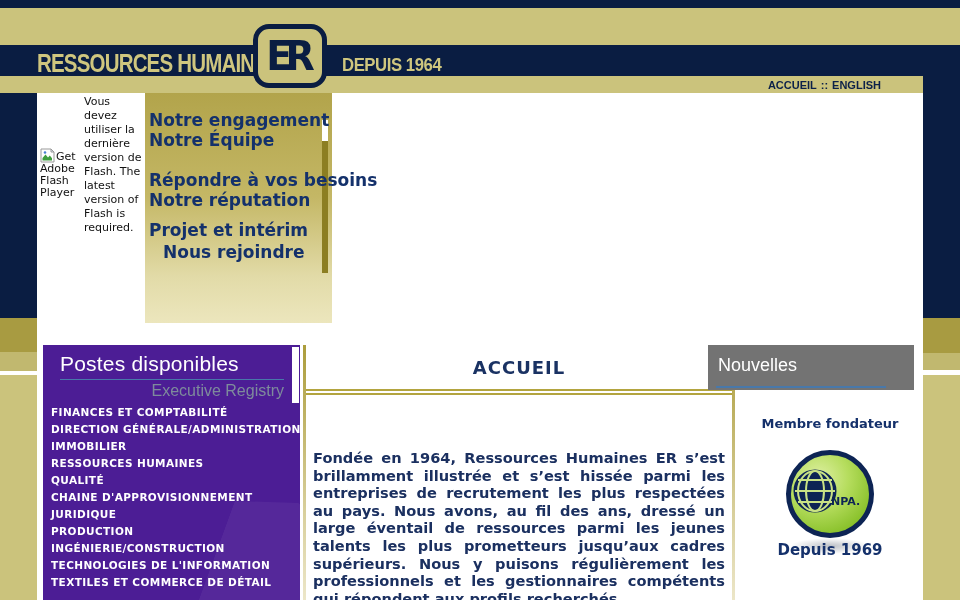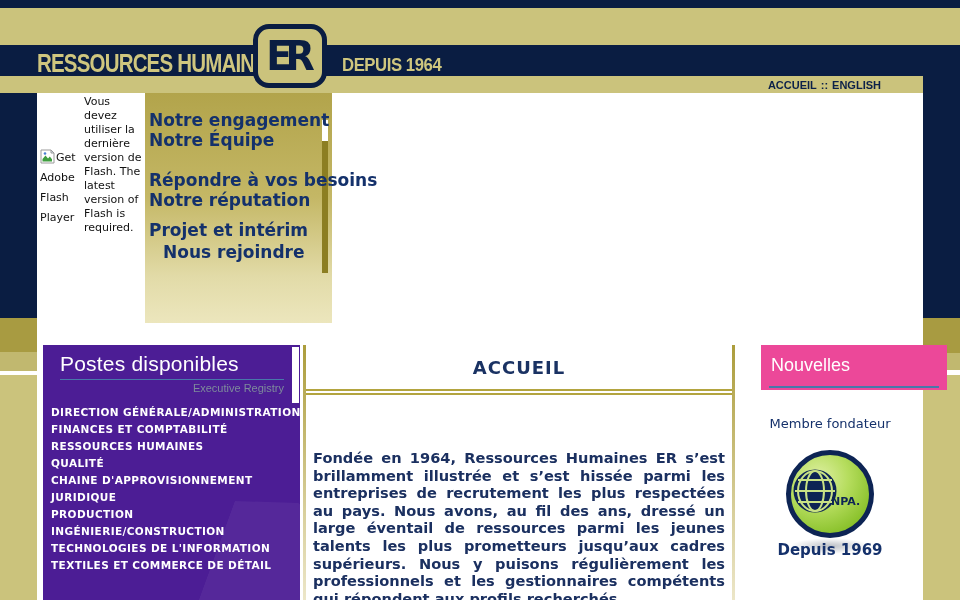--- a/index.html
+++ b/index.html
@@ -45,21 +45,21 @@
   .band-tan2{background:#c1b86f;}
   .band-white{background:#ffffff;}
   .band-tan{background:#cbc37c;}
 
   
   .flash-msg{
     left:84px;top:95px;width:58px;font-size:11px;line-height:14px;color:#111;
     font-family:"DejaVu Sans",sans-serif;
   }
   .flash-alt{
-    left:40px;top:148px;width:46px;font-size:11px;line-height:20px;color:#111;
+    left:40px;top:148px;width:46px;font-size:11px;line-height:12px;color:#111;
     font-family:"DejaVu Sans",sans-serif;
   }
   .broken-icon{vertical-align:-3px;margin-right:1px;}
 
   
   .menu-box{
     left:145px;top:93px;width:187px;height:230px;
     background:linear-gradient(to bottom,#b2a44b 0%,#c4b765 45%,#e2dba8 80%,#ece6bd 100%);
   }
   .menu-item{
@@ -74,21 +74,21 @@
   .postes{
     left:43px;top:345px;width:257px;height:302px;background:#4c1d95;overflow:hidden;
   }
   .postes-title{
     position:absolute;left:17px;top:7px;color:#ffffff;font-size:21px;font-weight:normal;
     letter-spacing:.2px;
   }
   .postes-rule{position:absolute;left:17px;top:34px;width:224px;height:1px;background:#4878aa;}
   .postes-sub{
     position:absolute;left:17px;top:37px;width:224px;text-align:right;
-    color:#7e8b9c;font-size:11px;
+    color:#7e8b9c;font-size:16px;
   }
   .postes-scroll{position:absolute;right:1px;top:2px;width:7px;height:56px;background:#ffffff;}
   .postes-list{position:absolute;left:0;top:59px;width:100%;}
   .postes-item{
     height:17px;line-height:17px;padding-left:8px;color:#ffffff;
     font-size:10.5px;font-weight:bold;letter-spacing:.4px;cursor:pointer;
     font-family:"DejaVu Sans",sans-serif;white-space:nowrap;
   }
   .watermark{
     position:absolute;right:-14px;bottom:-48px;width:110px;height:200px;
@@ -109,27 +109,27 @@
     position:absolute;left:3px;top:44px;width:426px;height:2px;background:#ffffff;
     border-top:2px solid #b3a43f;border-bottom:2px solid #b3a43f;
   }
   .center-par{
     position:absolute;left:10px;top:104px;width:412px;
     color:#1b3060;font-size:14.6px;line-height:17.6px;font-weight:bold;
     text-align:justify;font-family:"DejaVu Sans",sans-serif;
   }
 
   
-  .nouvelles-head{left:761px;top:345px;width:186px;height:45px;background:#ec4899;}
+  .nouvelles-head{left:708px;top:345px;width:186px;height:45px;background:#737373;padding-left:20px;}
   .nouvelles-title{position:absolute;left:10px;top:10px;color:#ffffff;font-size:18px;}
   .nouvelles-rule{position:absolute;left:8px;bottom:2px;width:170px;height:2px;background:#4878aa;}
   .nouvelles-body{left:737px;top:390px;width:186px;height:210px;background:#ffffff;}
   .member{
     position:absolute;left:0;width:100%;text-align:center;color:#15316b;
-    font-size:13px;font-weight:normal;font-family:"DejaVu Sans",sans-serif;
+    font-size:13px;font-weight:bold;font-family:"DejaVu Sans",sans-serif;
   }
   .npa-circle{
     position:absolute;left:49px;top:60px;width:78px;height:78px;border-radius:50%;
     border:5px solid #0d2454;
     background:radial-gradient(circle at 35% 30%,#dff0a4 0%,#b6dd5e 40%,#8cc32e 75%,#6ea815 100%);
   }
   .npa-label{
     position:absolute;left:40px;top:40px;color:#0d2454;font-weight:bold;font-size:11px;
     font-family:"DejaVu Sans",sans-serif;
   }
@@ -204,24 +204,25 @@
   </div>
 
 <div class="abs postes">
   <div class="watermark"></div>
   <div class="postes-title">Postes disponibles</div>
   <div class="postes-rule"></div>
   <div class="postes-sub">Executive Registry</div>
   <div class="postes-scroll"></div>
   <div class="postes-list">
 
+      <div class="postes-item">FINANCES ET COMPTABILITÉ</div>
+
       <div class="postes-item">DIRECTION GÉNÉRALE/ADMINISTRATION</div>
 
-      <div class="postes-item">FINANCES ET COMPTABILITÉ</div>
-
+      <div class="postes-item">IMMOBILIER</div>
 
       <div class="postes-item">RESSOURCES HUMAINES</div>
 
       <div class="postes-item">QUALITÉ</div>
 
       <div class="postes-item">CHAINE D'APPROVISIONNEMENT</div>
 
       <div class="postes-item">JURIDIQUE</div>
 
       <div class="postes-item">PRODUCTION</div>

